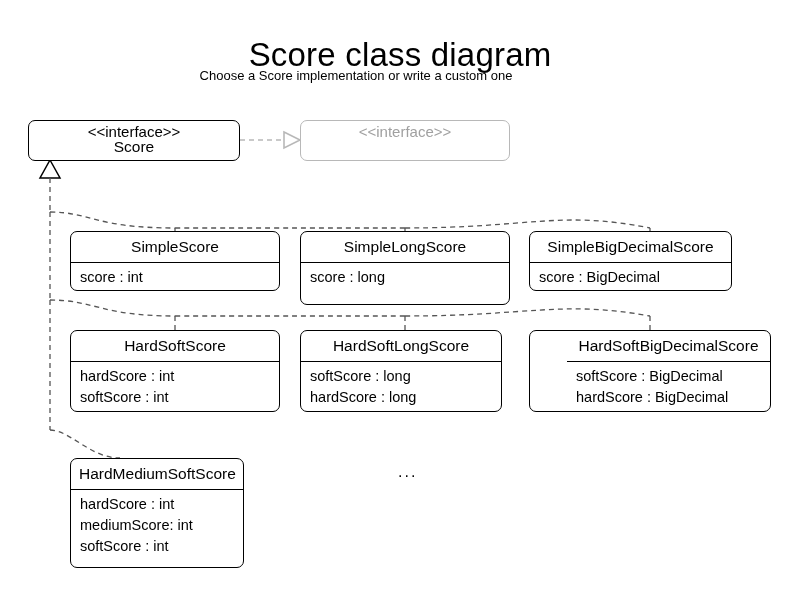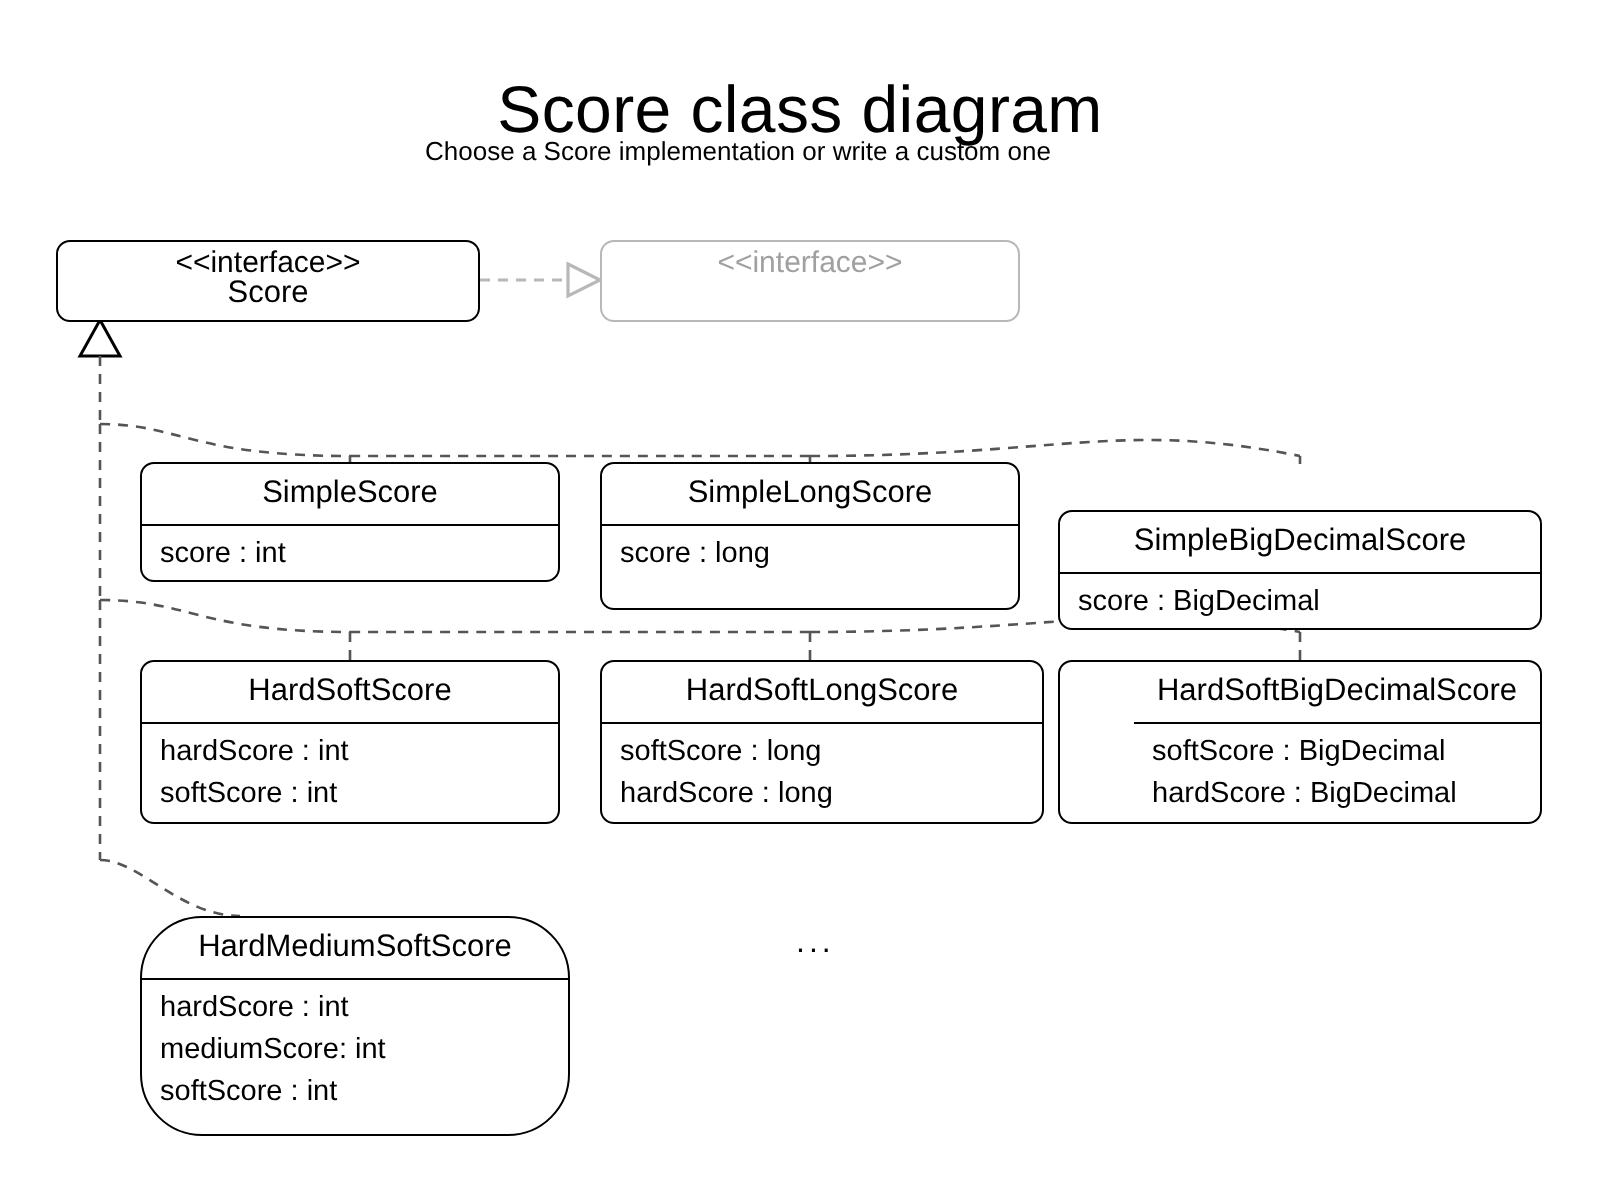--- a/index.html
+++ b/index.html
@@ -38,21 +38,20 @@
     letter-spacing: 0.2px;
     margin-top: 16px;
   }
   .subtitle {
     position: absolute;
     left: 0;
     top: 68px;
     width: 712px;
     text-align: center;
     font-size: 13px;
-    margin-left: 13px;
   }
   .uml-class {
     position: absolute;
     box-sizing: border-box;
     border: 1.5px solid #000000;
     border-radius: 7px;
     background: #ffffff;
     overflow: hidden;
   }
   .uml-class.iface-grey {
@@ -158,42 +157,42 @@
   <div class="uml-class" style="left:300px; top:231px; width:210px; height:74px;">
     <div class="uml-head">
       <span class="cls-name">SimpleLongScore</span>
     </div>
     <div class="uml-sep"></div>
     <div class="uml-body">
       <div class="attr">score : long</div>
     </div>
   </div>
 
-  <div class="uml-class" style="left:529px; top:231px; width:242px; height:60px;margin-top:24px;">
+  <div class="uml-class" style="left:529px; top:231px; width:203px; height:60px;">
     <div class="uml-head">
       <span class="cls-name">SimpleBigDecimalScore</span>
     </div>
     <div class="uml-sep"></div>
     <div class="uml-body">
       <div class="attr">score : BigDecimal</div>
     </div>
   </div>
 
   <div class="uml-class" style="left:70px; top:330px; width:210px; height:82px;">
     <div class="uml-head">
       <span class="cls-name">HardSoftScore</span>
     </div>
     <div class="uml-sep"></div>
     <div class="uml-body">
       <div class="attr">hardScore : int</div>
       <div class="attr">softScore : int</div>
     </div>
   </div>
 
-  <div class="uml-class" style="left:300px; top:330px; width:222px; height:82px;">
+  <div class="uml-class" style="left:300px; top:330px; width:202px; height:82px;">
     <div class="uml-head">
       <span class="cls-name">HardSoftLongScore</span>
     </div>
     <div class="uml-sep"></div>
     <div class="uml-body">
       <div class="attr">softScore : long</div>
       <div class="attr">hardScore : long</div>
     </div>
   </div>
 
@@ -201,21 +200,21 @@
     <div class="uml-head">
       <span class="cls-name">HardSoftBigDecimalScore</span>
     </div>
     <div class="uml-sep"></div>
     <div class="uml-body">
       <div class="attr">softScore : BigDecimal</div>
       <div class="attr">hardScore : BigDecimal</div>
     </div>
   </div>
 
-  <div class="uml-class" style="left:70px; top:458px; width:215px; height:110px;border-radius:31px;">
+  <div class="uml-class" style="left:70px; top:458px; width:174px; height:110px;">
     <div class="uml-head">
       <span class="cls-name">HardMediumSoftScore</span>
     </div>
     <div class="uml-sep"></div>
     <div class="uml-body">
       <div class="attr">hardScore : int</div>
       <div class="attr">mediumScore: int</div>
       <div class="attr">softScore : int</div>
     </div>
   </div>

